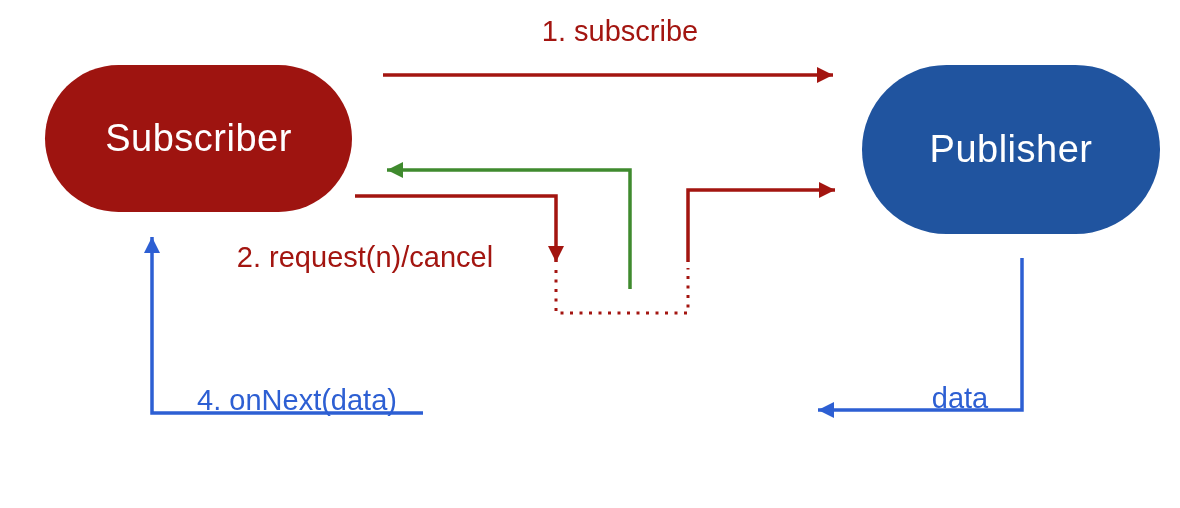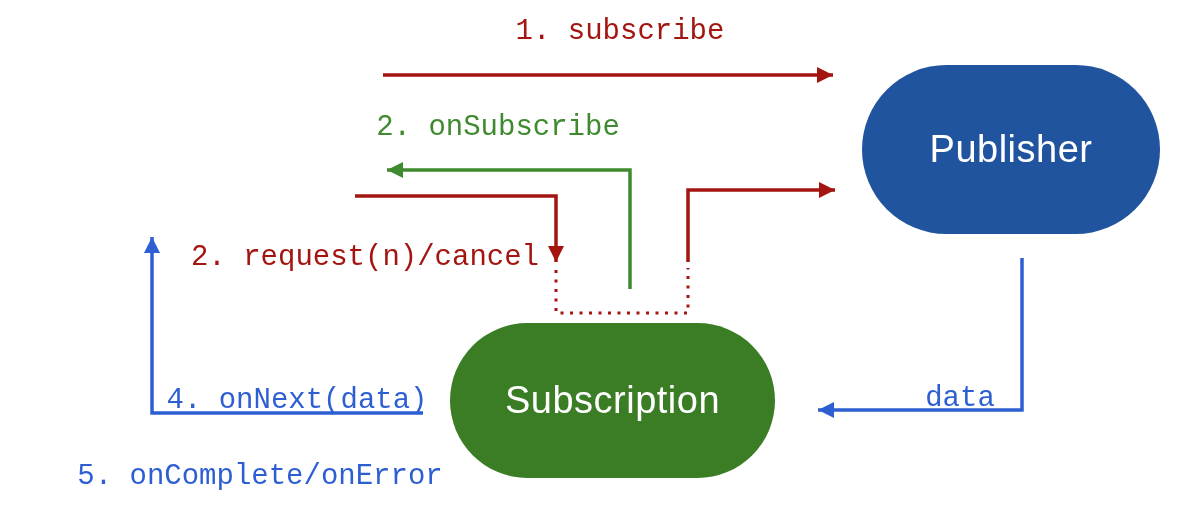--- a/index.html
+++ b/index.html
@@ -46,21 +46,21 @@
     font-size: 38px;
     letter-spacing: 0.5px;
   }
   .node-subscriber   { left: 45px;  top: 65px;  width: 307px; height: 147px; background: var(--node_red); }
   .node-publisher    { left: 862px; top: 65px;  width: 298px; height: 169px; background: var(--node_blue); }
   .node-subscription { left: 450px; top: 323px; width: 325px; height: 155px; background: var(--node_green); }
 
   .edge-label {
     position: absolute;
     transform: translate(-50%, -50%);
-    font-family: Liberation Mono, monospace;
+    font-family: Liberation Sans, sans-serif;
     font-size: 29px;
     white-space: nowrap;
   }
   .lbl-red   { color: var(--arrow_red); }
   .lbl-green { color: var(--arrow_green); }
   .lbl-blue  { color: var(--arrow_blue); margin-top: 30px; }
   .lbl-subscribe   { left: 620px; top: 31px; }
   .lbl-onsubscribe { left: 498px; top: 127px; }
   .lbl-request     { left: 365px; top: 257px; }
   .lbl-onnext      { left: 297px; top: 370px; }
@@ -87,27 +87,25 @@
 
     <path class="ln red" d="M383,75 H833" marker-end="url(#mr)"></path>
     <path class="ln green" d="M630,289 V170 H387" marker-end="url(#mg)"></path>
     <path class="ln red" d="M355,196 H556 V262" marker-end="url(#mr)"></path>
     <path class="ln red dotted" d="M556,270 V313 H688 V268"></path>
     <path class="ln red" d="M688,262 V190 H835" marker-end="url(#mr)"></path>
     <path class="ln blue" d="M423,413 H152 V237" marker-end="url(#mb)"></path>
     <path class="ln blue" d="M1022,258 V410 H818" marker-end="url(#mb)"></path>
   </svg>
 
+  <div class="node node-subscriber">
+    <span>Subscriber</span>
+  </div>
   <div class="node node-publisher">
     <span>Publisher</span>
   </div>
-  <div class="node node-subscription">
-    <span>Subscription</span>
-  </div>
 
   <div class="edge-label lbl-red lbl-subscribe">1. subscribe</div>
-  <div class="edge-label lbl-green lbl-onsubscribe">2. onSubscribe</div>
   <div class="edge-label lbl-red lbl-request">2. request(n)/cancel</div>
   <div class="edge-label lbl-blue lbl-onnext">4. onNext(data)</div>
-  <div class="edge-label lbl-blue lbl-oncomplete">5. onComplete/onError</div>
   <div class="edge-label lbl-blue lbl-data">data</div>
 
 </div>
 
 </body></html>

